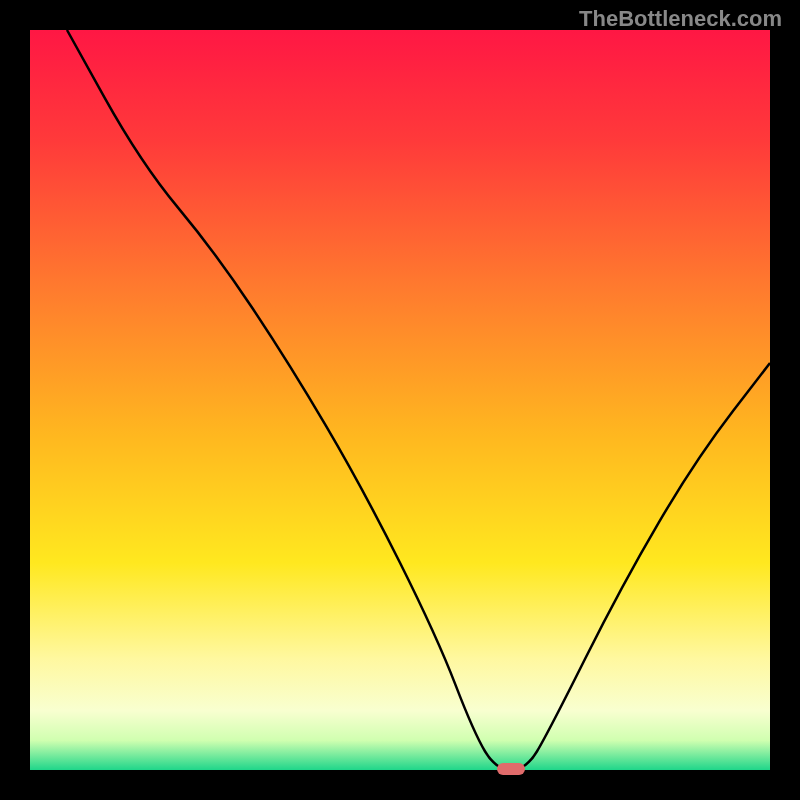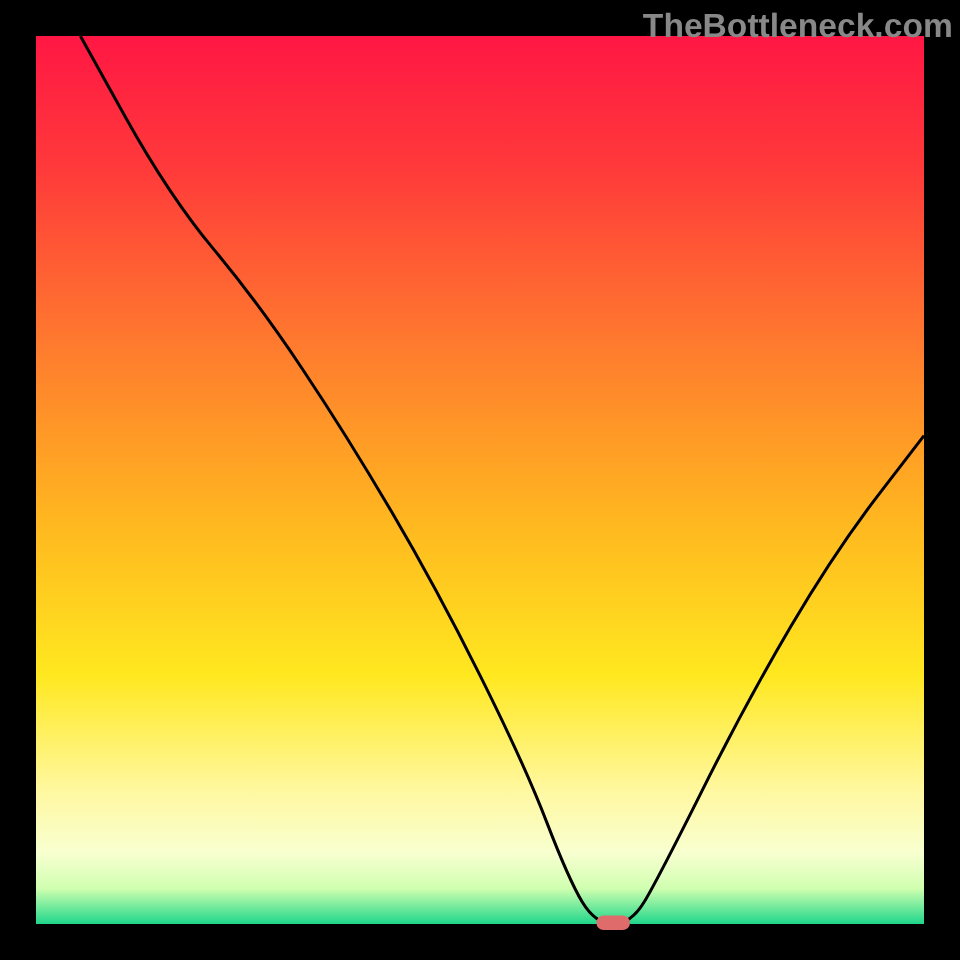--- a/index.html
+++ b/index.html
@@ -1,17 +1,17 @@
 <!DOCTYPE html>
 <html><head>
 <meta charset="utf-8">
 <style>
   body { margin: 0; padding: 0; background: #fff; }
   .chart-container { position: relative; width: 800px; height: 800px; }
-  .watermark { position: absolute; top: 6px; right: 6px; font-family: Arial, sans-serif; font-size: 28px; font-weight: bold; color: #888; z-index: 10; }
+  .watermark { position: absolute; top: 6px; right: 18px; font-family: Arial, sans-serif; font-size: 22px; font-weight: bold; color: #888; z-index: 10; }
   svg { display: block; }
 </style>
 </head>
 <body>
 
 <div class="chart-container">
   <div class="watermark">TheBottleneck.com</div>
   <svg width="800" height="800">
     <defs>
       <linearGradient id="bg-grad" x1="0" y1="0" x2="0" y2="1">

